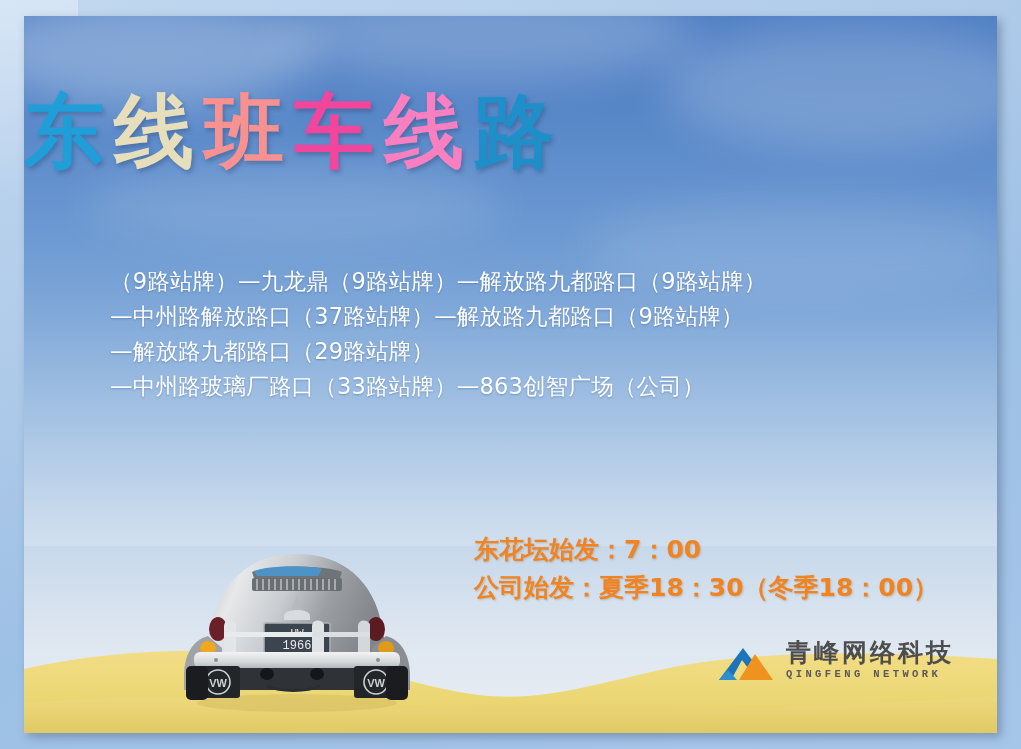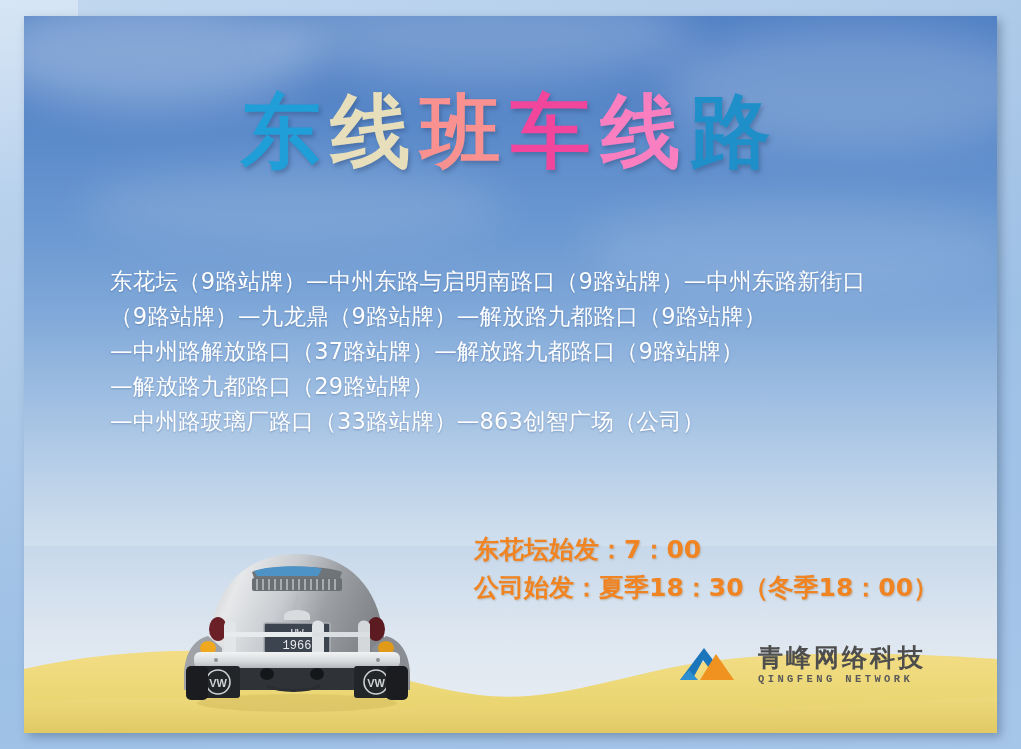--- a/index.html
+++ b/index.html
@@ -45,21 +45,21 @@
   .glow{ position:absolute; left:0; right:0; top:300px; height:230px;
          background:linear-gradient(180deg,rgba(255,255,255,0),rgba(255,255,255,.18)); }
 
   
   #dunes { position:absolute; left:0; right:0; bottom:0; height:150px; }
   #dunes svg{ display:block; width:100%; height:100%; }
 
   
   #title {
     position:absolute; left:0; right:0; top:76px;
-    text-align:center;
+    text-align:left;
     font-family:"DejaVu Sans", sans-serif;
     font-size:80px; font-weight:bold; line-height:1;
     letter-spacing:10px;
     white-space:nowrap;
   }
   #title span { text-shadow:2px 3px 4px rgba(30,50,90,.30); }
 
   
   #route {
     position:absolute; left:86px; top:248px; width:830px;
@@ -77,22 +77,22 @@
   #schedule {
     position:absolute; left:428px; top:515px;
     color:#f08422;
     font-size:25px; font-weight:bold; line-height:38px;
     text-shadow:1px 1px 2px rgba(120,70,10,.25);
   }
   #schedule div { white-space:nowrap;margin-left:22px; }
 
   
   #logo {
-    position:absolute; left:654px; top:624px;
-    display:flex; align-items:flex-end; gap:14px;
+    position:absolute; left:693px; top:624px;
+    display:flex; align-items:flex-start; gap:3px;
   }
   #logo .mark { width:66px; height:44px; flex:0 0 auto; }
   #logo .words { line-height:1; }
   #logo .cn {
     font-size:25px; font-weight:bold; color:#4d4d4d;
     letter-spacing:3px; font-family:"DejaVu Sans", sans-serif;
     display:block;
   }
   #logo .en {
     font-size:10.5px; color:#5a5a5a; letter-spacing:3.4px;
@@ -221,21 +221,20 @@
       <text x="204" y="147" text-anchor="middle" fill="#cfd2d5" font-family="Liberation Sans, sans-serif" font-size="11" font-weight="bold">VW</text>
 
       <rect x="14" y="126" width="22" height="34" rx="5" fill="#1a1c1f"></rect>
       <rect x="214" y="126" width="22" height="34" rx="5" fill="#1a1c1f"></rect>
     </svg>
   </div>
 
   <div id="title"><span style="color: rgb(31, 158, 216);">东</span><span style="color: rgb(231, 223, 187);">线</span><span style="color: rgb(249, 145, 145);">班</span><span style="color: rgb(241, 70, 155);">车</span><span style="color: rgb(249, 127, 192);">线</span><span style="color: rgb(31, 143, 201);">路</span></div>
 
   <div id="route">
-      <div class="ln wrap">东花坛（9路站牌）—中州东路与启明南路口（9路站牌）—中州东路新街口</div>
       <div class="ln">（9路站牌）—九龙鼎（9路站牌）—解放路九都路口（9路站牌）</div>
       <div class="ln">—中州路解放路口（37路站牌）—解放路九都路口（9路站牌）</div>
       <div class="ln">—解放路九都路口（29路站牌）</div>
       <div class="ln">—中州路玻璃厂路口（33路站牌）—863创智广场（公司）</div>
     </div>
 
   <div id="schedule">
     <div>东花坛始发：7：00</div>
     <div>公司始发：夏季18：30（冬季18：00）</div>
   </div>

